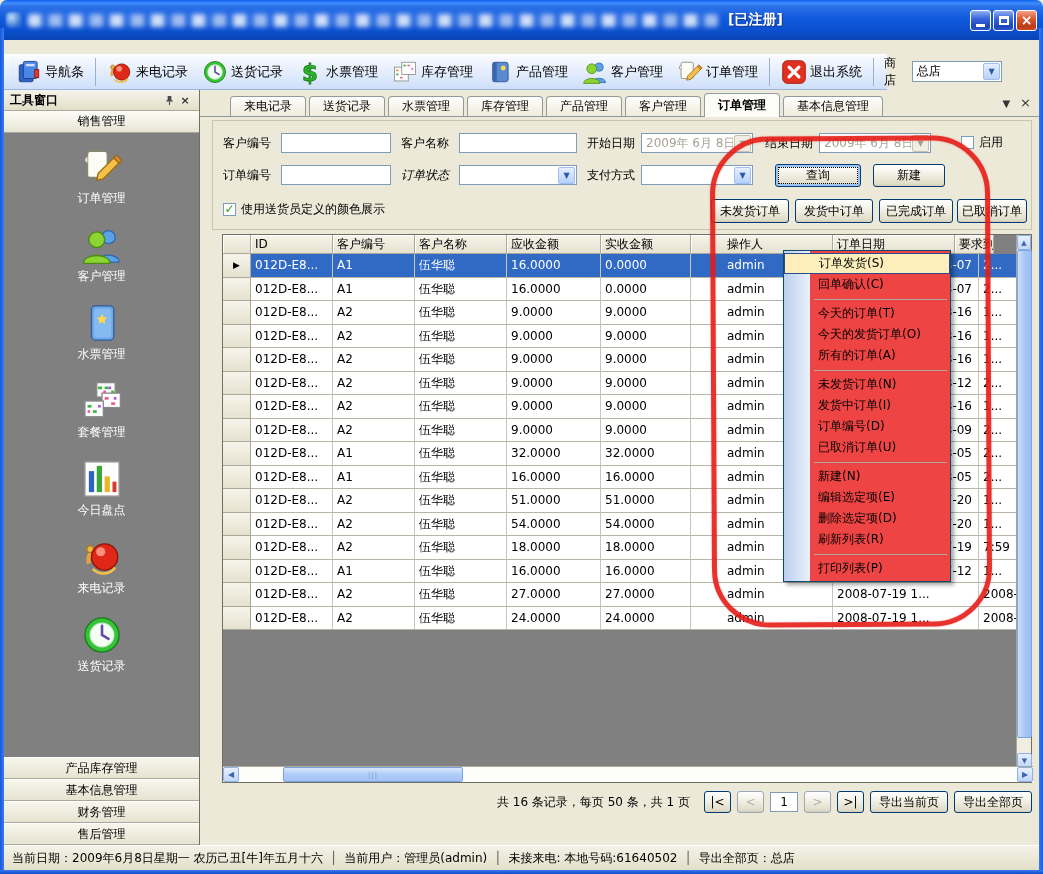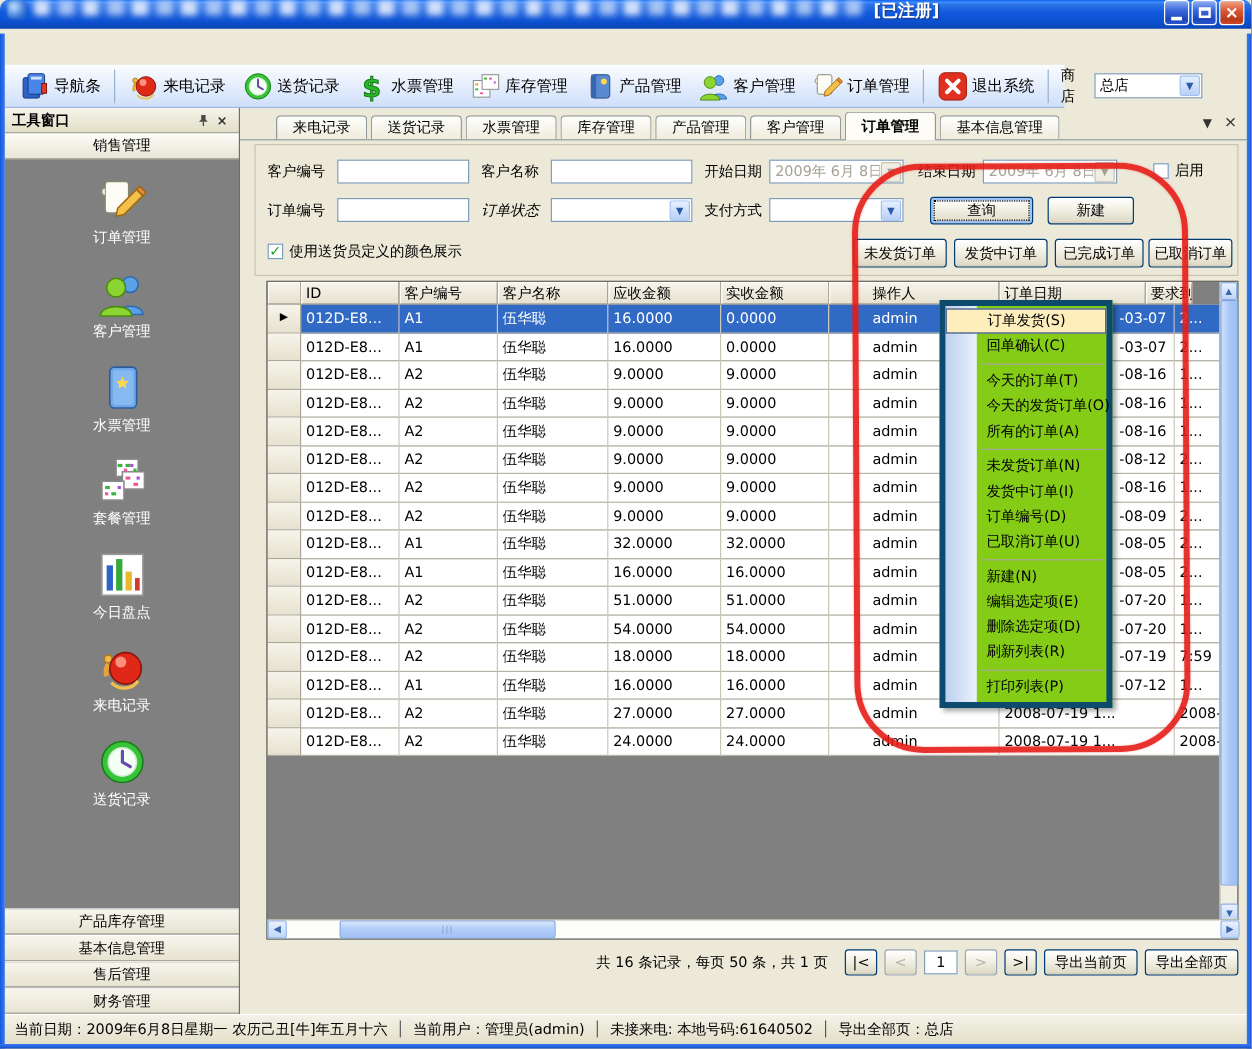--- a/index.html
+++ b/index.html
@@ -1,23 +1,23 @@
 <!DOCTYPE html>
 <html><head>
 <meta charset="utf-8">
 <style>
   * { margin:0; padding:0; box-sizing:border-box; }
   html,body { background:#555; }
   body { font-family:"DejaVu Sans", sans-serif; }
   .window{ position:relative; width:1043px; height:874px; background:#ece9d8; overflow:hidden; font-size:12px; color:#000; }
 
   
-  .titlebar{ position:absolute; left:0; top:0; width:1043px; height:24px;
+  .titlebar{ position:absolute; left:0; top:0; width:1043px; height:40px;
     background:linear-gradient(180deg,#0f64f0 0%,#3f8cfa 8%,#2b72e8 16%,#1159dd 45%,#0b50d0 75%,#0a44b4 100%);
-    border-radius:7px 7px 0 0; display:flex; align-items:flex-start; padding:0 6px; }
+    border-radius:7px 7px 0 0; display:flex; align-items:center; padding:0 6px; }
   .app-icon{ width:16px; height:16px; border-radius:4px; margin-right:6px;
     background:radial-gradient(circle at 35% 35%, #bfe0ff, #2a6ad0 70%); filter:blur(1px); }
   .title-blur{ height:13px; width:690px; border-radius:3px; margin-right:10px;
     background:repeating-linear-gradient(90deg, rgba(255,255,255,.8) 0 13px, rgba(190,215,255,.18) 13px 21px, rgba(255,255,255,.6) 21px 34px, rgba(190,215,255,.12) 34px 41px);
     filter:blur(2.6px); }
   .title-reg{ color:#fff; font-weight:bold; font-size:14px; text-shadow:1px 1px 1px #1a3a8a; white-space:nowrap; }
   .win-controls{ margin-left:auto; display:flex; gap:2px; }
   .wbtn{ width:21px; height:21px; border:1px solid #fff; border-radius:3px; color:#fff;
     background:linear-gradient(180deg,#8fb0f0,#3a66dd 40%,#1c46bb 80%,#2a55cc); display:flex; align-items:center; justify-content:center; cursor:default; }
   .wbtn.close{ background:linear-gradient(180deg,#f0a488,#dd5a35 40%,#bb3a18 80%,#cc4a28); }
@@ -115,21 +115,21 @@
 
   
   .pager{ position:absolute; left:22px; top:700px; width:810px; height:24px; display:flex; align-items:center; justify-content:flex-end; gap:6px; }
   .pg-btn{ width:27px; height:22px; }
   .pg-btn.dis{ border-color:#9aa8b8; color:#b0b0a8; box-shadow:none; }
   .pg-input{ width:28px; height:20px; border:1px solid #7f9db9; text-align:center; font:12px "DejaVu Sans",sans-serif; }
   .exp-btn{ height:22px; padding:0 8px; }
   .pg-summary{ margin-right:8px; white-space:nowrap; }
 
   
-  .ctx-menu{ position:absolute; left:783px; top:250px; width:144px; background:#84cc16; border:5px solid #0c4a6e;
+  .ctx-menu{ position:absolute; left:783px; top:250px; width:168px; background:#ef4444; border:1px solid #0c4a6e;
     box-shadow:3px 3px 4px rgba(0,0,0,.35); z-index:40; padding:2px 0; }
   .ctx-strip{ position:absolute; left:0; top:0; bottom:0; width:26px; background:linear-gradient(90deg,#bcd0f0,#eaf1fb); }
   .cm-item{ position:relative; height:21px; line-height:21px; padding-left:34px; white-space:nowrap; cursor:default; }
   .cm-item.hl{ background:#fdeebc; border:1px solid #2a4b8d; line-height:19px; }
   .cm-sep{ position:relative; height:8px; }
   .cm-sep:after{ content:""; position:absolute; left:30px; right:3px; top:4px; border-top:1px solid #aca89f; }
 
   
   .statusbar{ position:absolute; left:4px; bottom:4px; width:1035px; height:25px; background:linear-gradient(180deg,#f4f2e8,#e2dfc8);
     border-top:1px solid #fff; display:flex; align-items:center; padding:0 8px; white-space:nowrap; overflow:hidden; }
@@ -389,22 +389,22 @@
               <circle cx="16" cy="16" r="9" fill="#f4fff4" stroke="#cde8cd"></circle>
               <path d="M16 9v7l5 3" stroke="#6a4ab0" stroke-width="2" fill="none" stroke-linecap="round"></path>
             </svg>
           </span>
           <div class="side-label">送货记录</div>
         </div>
       </div>
     <div class="side-bottom" id="side-bottom">
         <div class="side-sec-btn">产品库存管理</div>
         <div class="side-sec-btn">基本信息管理</div>
+        <div class="side-sec-btn">财务管理</div>
         <div class="side-sec-btn">售后管理</div>
-        <div class="side-sec-btn">财务管理</div>
       </div>
   </div>
 
   <div class="content">
 
     <div class="tabstrip" id="tabstrip">
         <div class="tab">来电记录</div>
         <div class="tab">送货记录</div>
         <div class="tab">水票管理</div>
         <div class="tab">库存管理</div>

